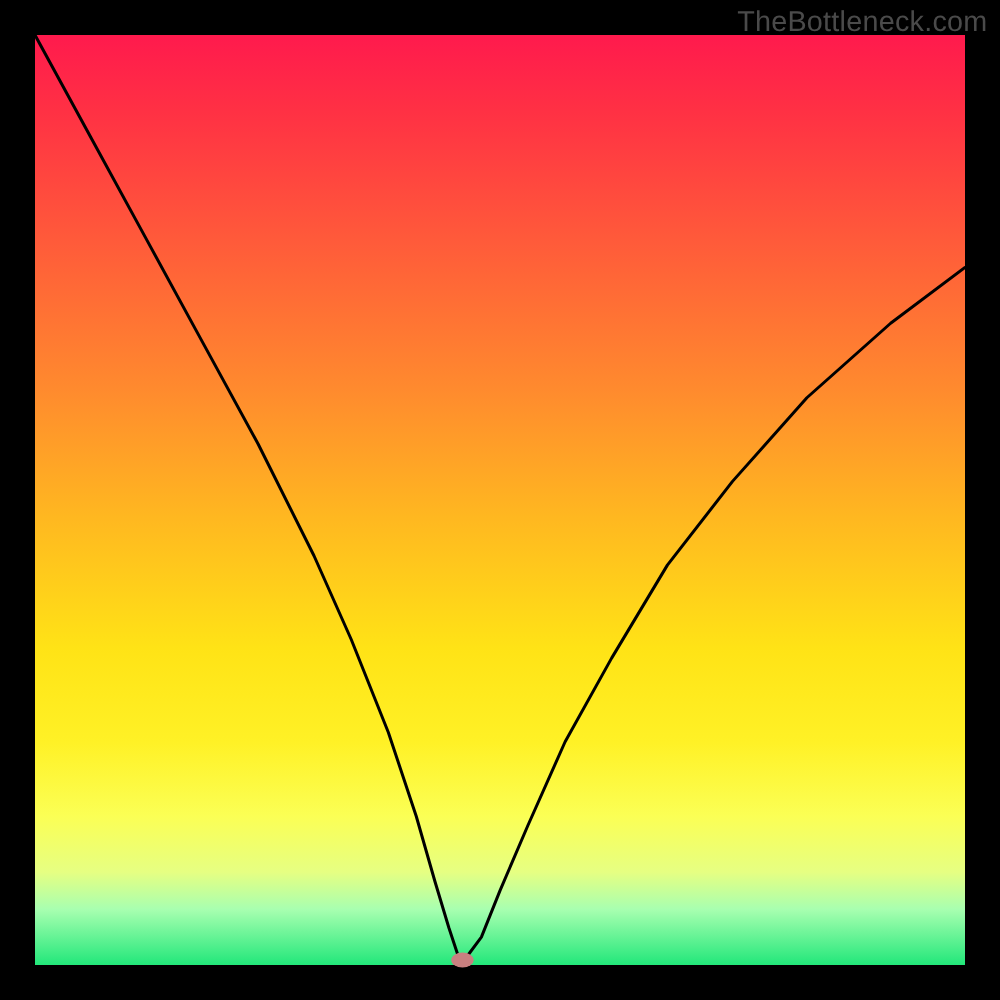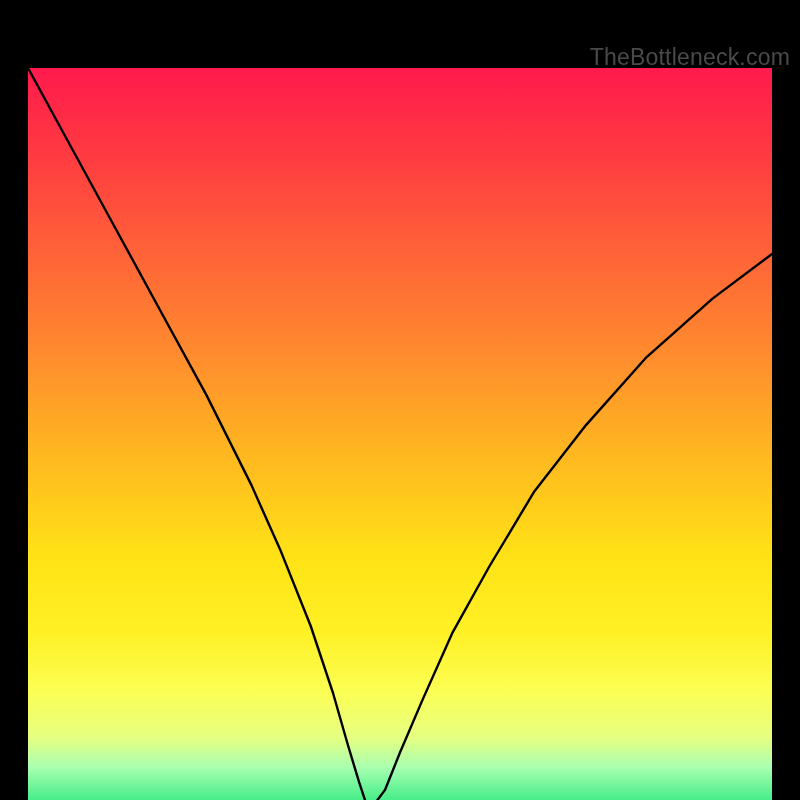--- a/index.html
+++ b/index.html
@@ -11,21 +11,20 @@
     overflow: hidden;
     font-family: Arial, Helvetica, sans-serif;
   }
   .frame {
     position: absolute;
     left: 0;
     top: 0;
     width: 800px;
     height: 604px;
     background: #000;
-    margin-top: 40px;
   }
   .plot-area {
     position: absolute;
     left: 28px;
     top: 28px;
     width: 744px;
     height: 744px;
     
     background: linear-gradient(
       to bottom,

